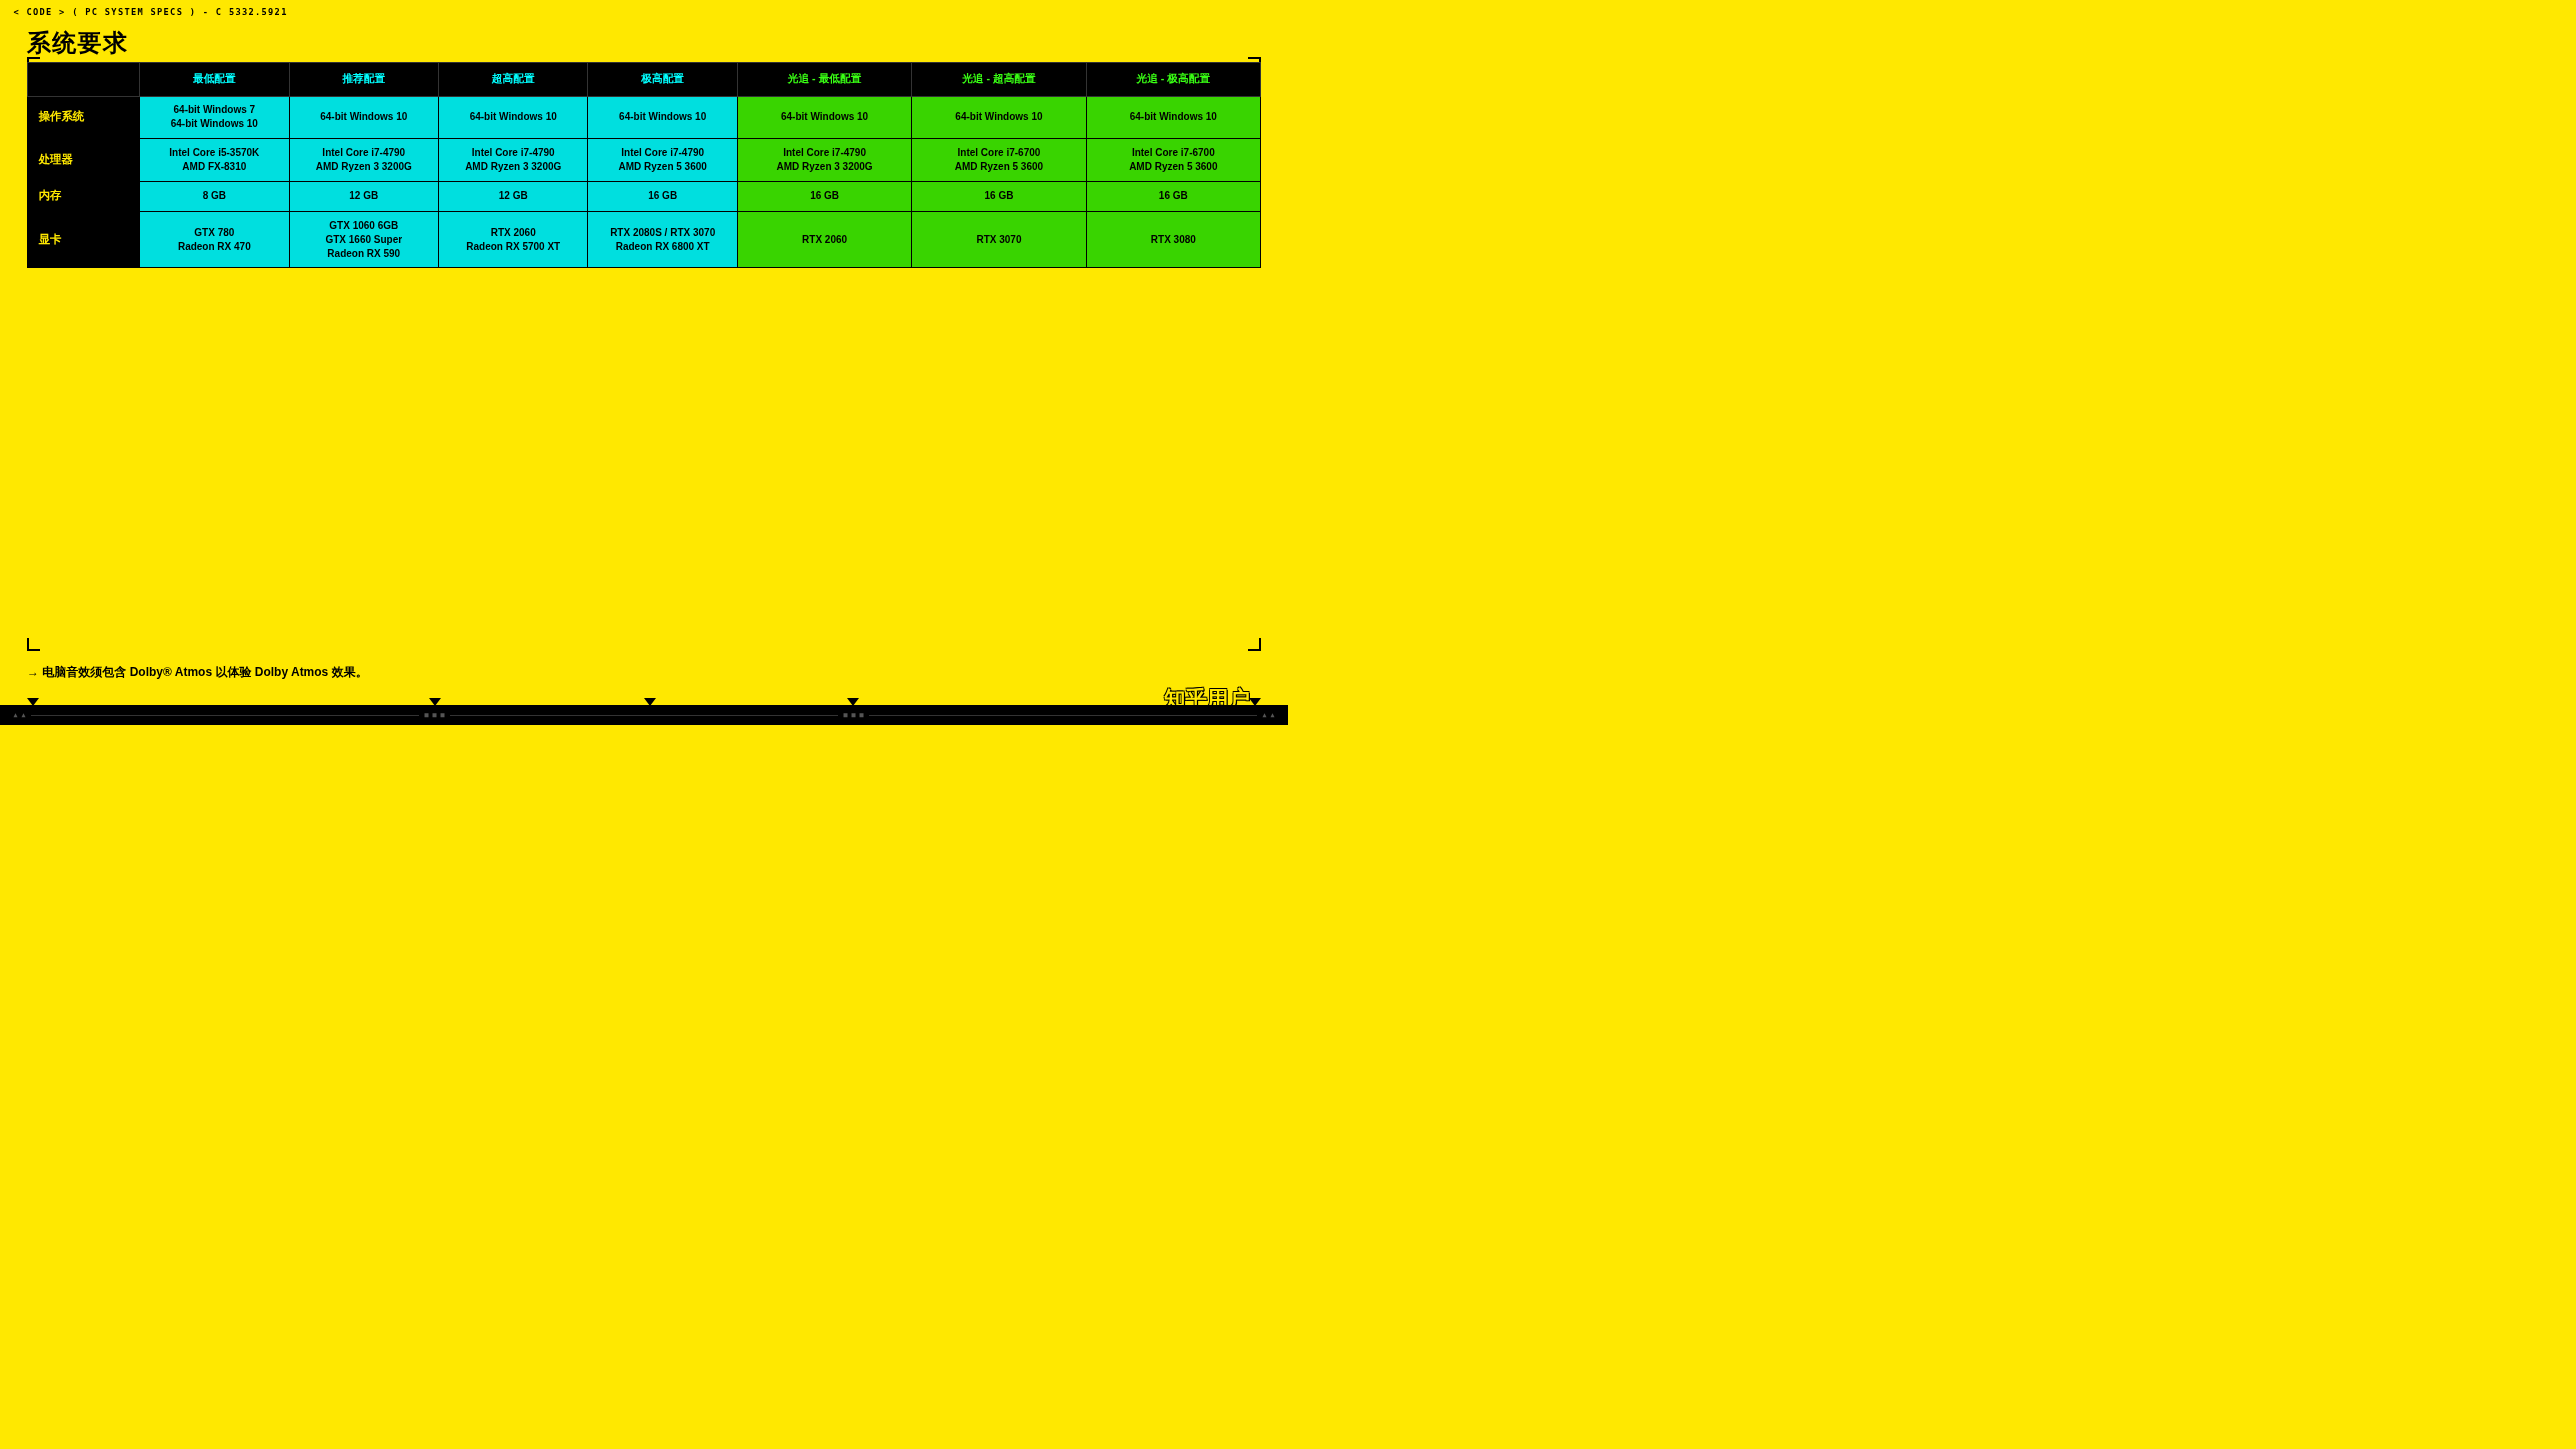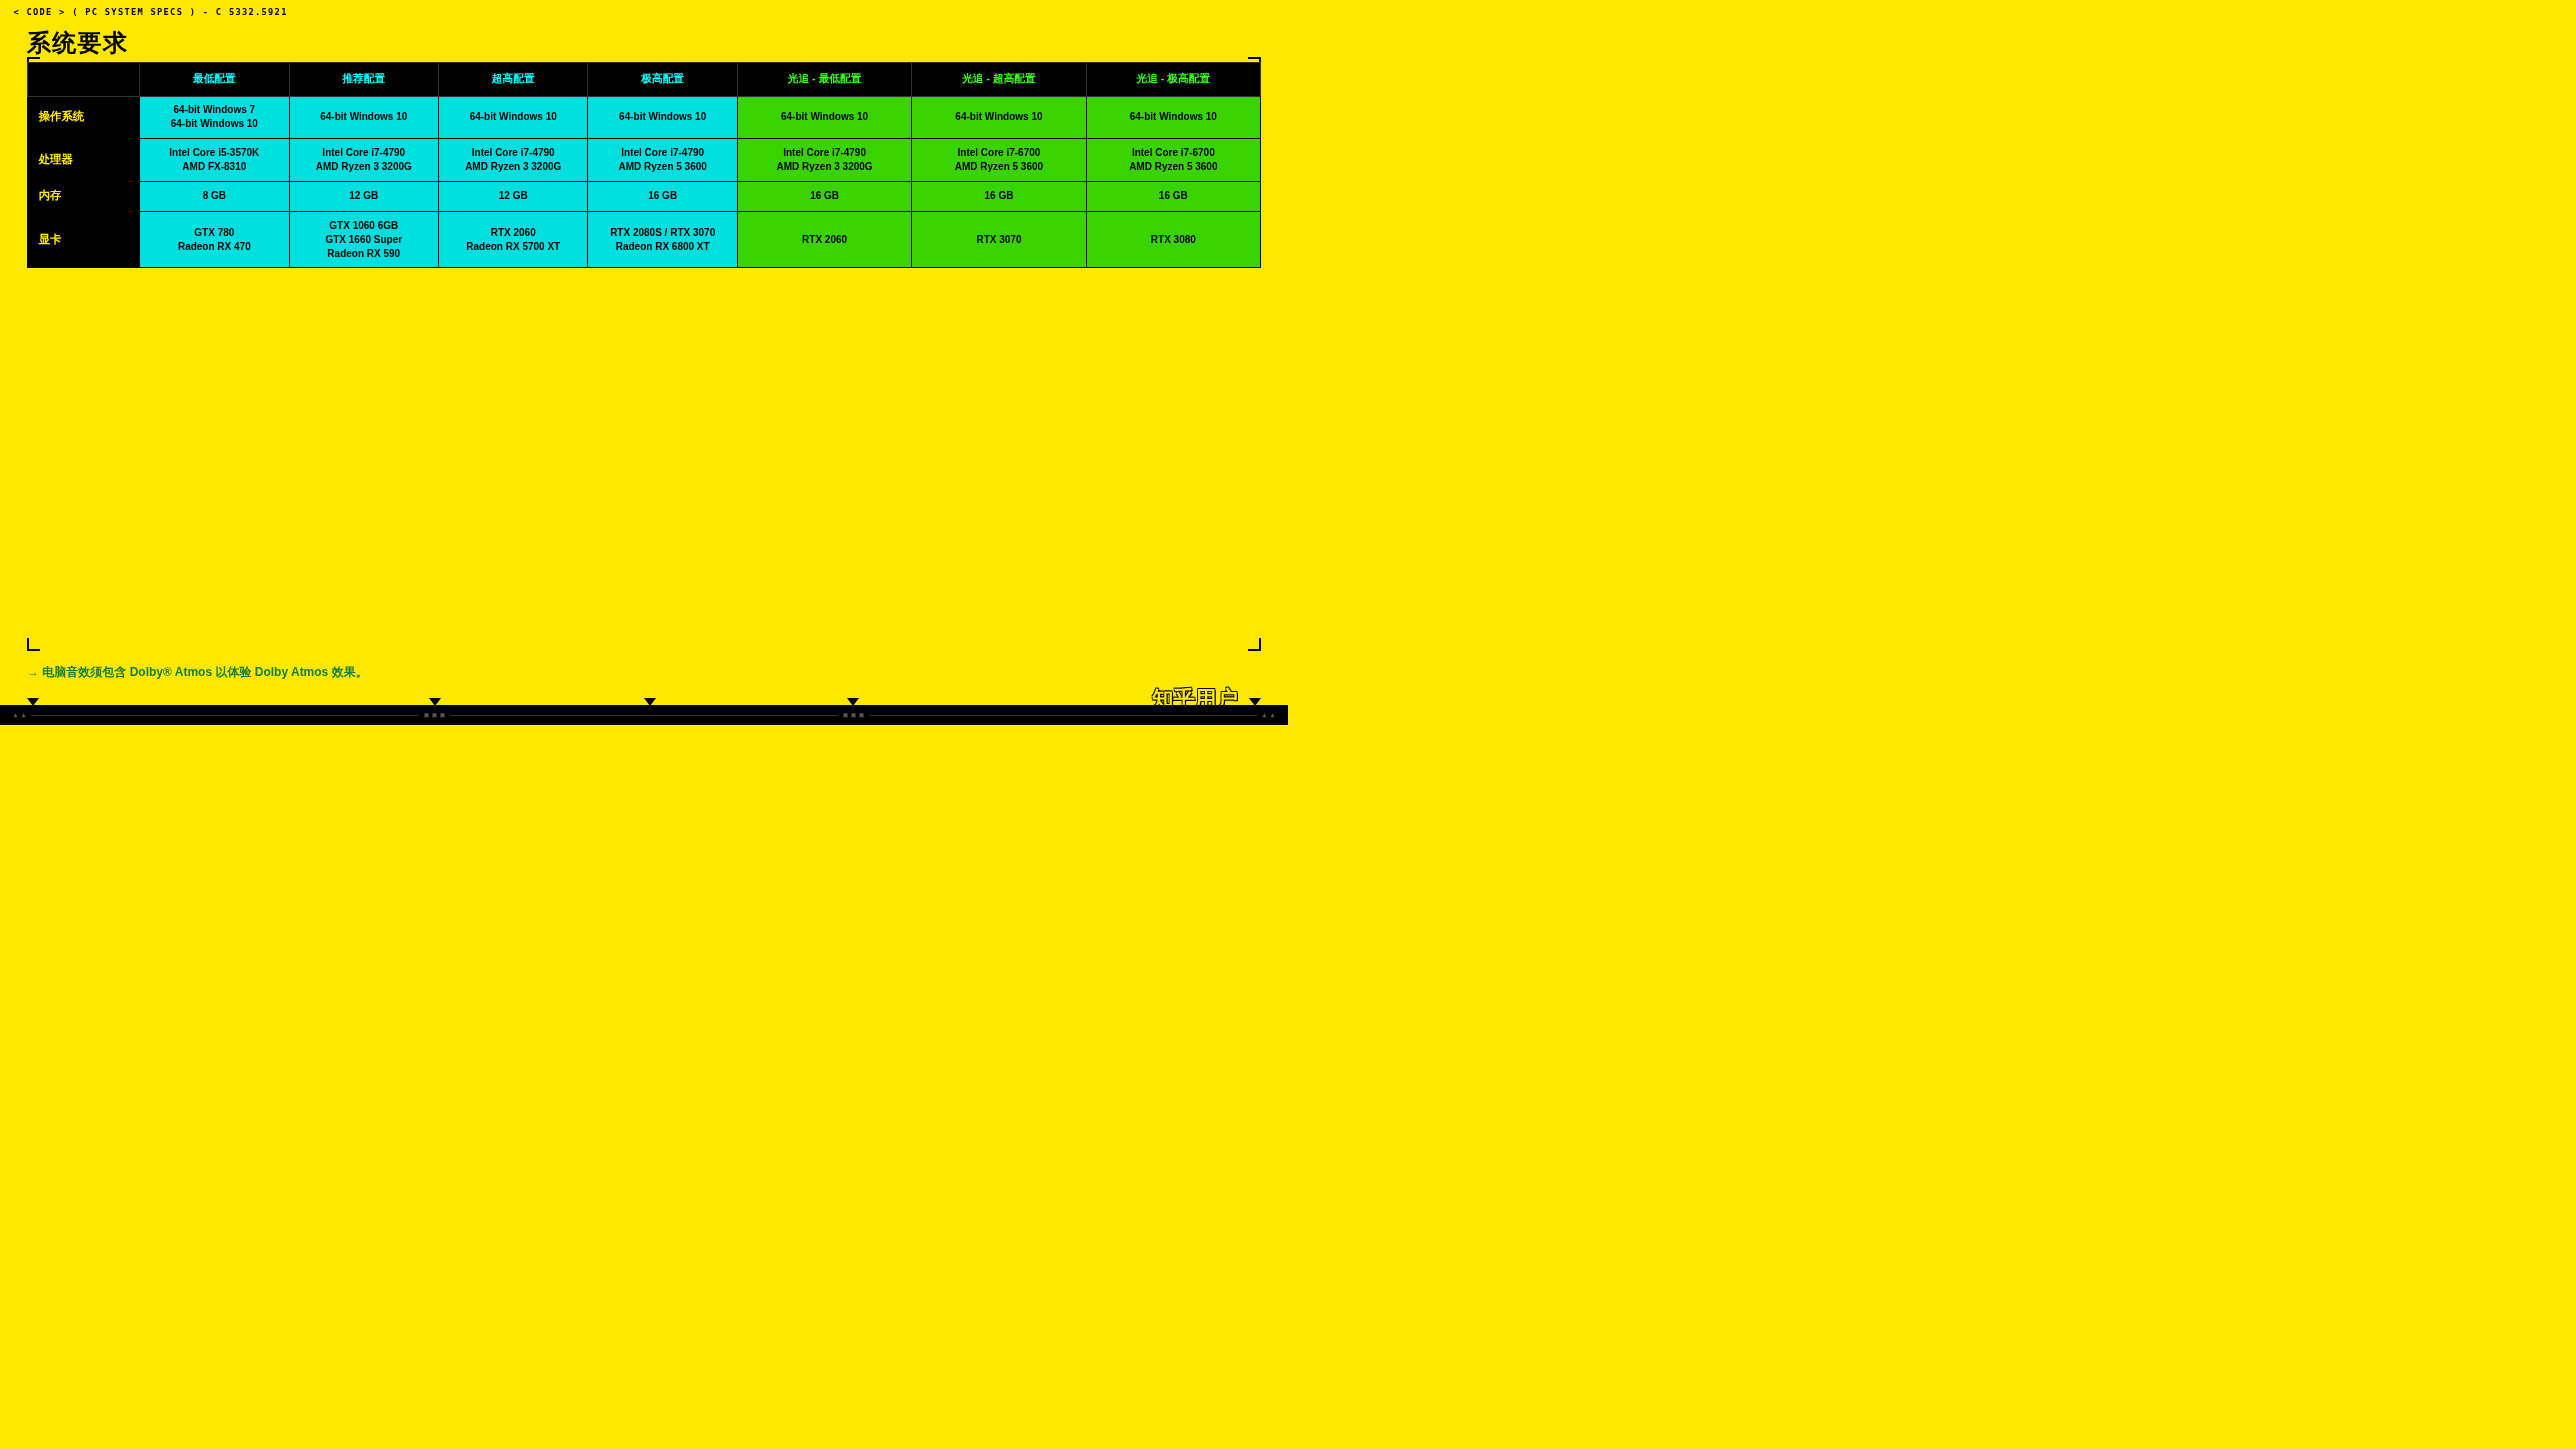--- a/index.html
+++ b/index.html
@@ -133,28 +133,28 @@
     td.green-cell {
       background-color: #39D400;
       color: #000;
     }
 
     .footnote {
       position: absolute;
       bottom: 44px;
       left: 27px;
       font-size: 12px;
-      color: #15803d;
+      color: #000000;
       font-weight: bold;
     }
 
     .watermark {
       position: absolute;
       bottom: 12px;
-      right: 50px;
+      right: 38px;
       font-size: 21.5px;
       font-weight: bold;
       color: #FFE800;
       text-shadow: 1.3px 1.3px 0 #000, -0.7px -0.7px 0 #000, 0.7px -0.7px 0 #000, -0.7px 0.7px 0 #000;
     }
 
     .bottom-bar {
       position: absolute;
       bottom: 0;
       left: 0;

